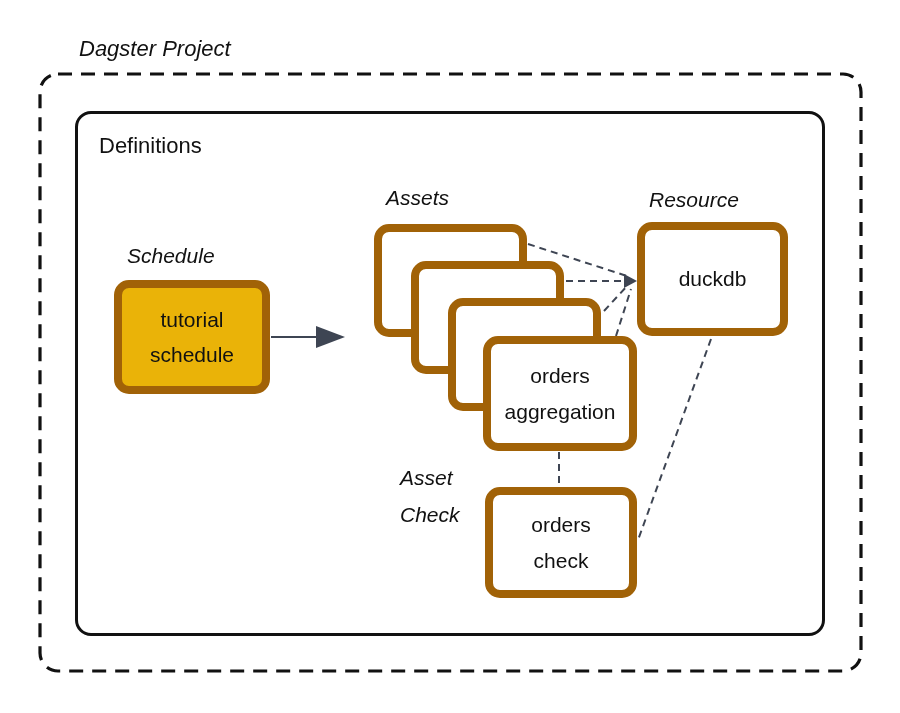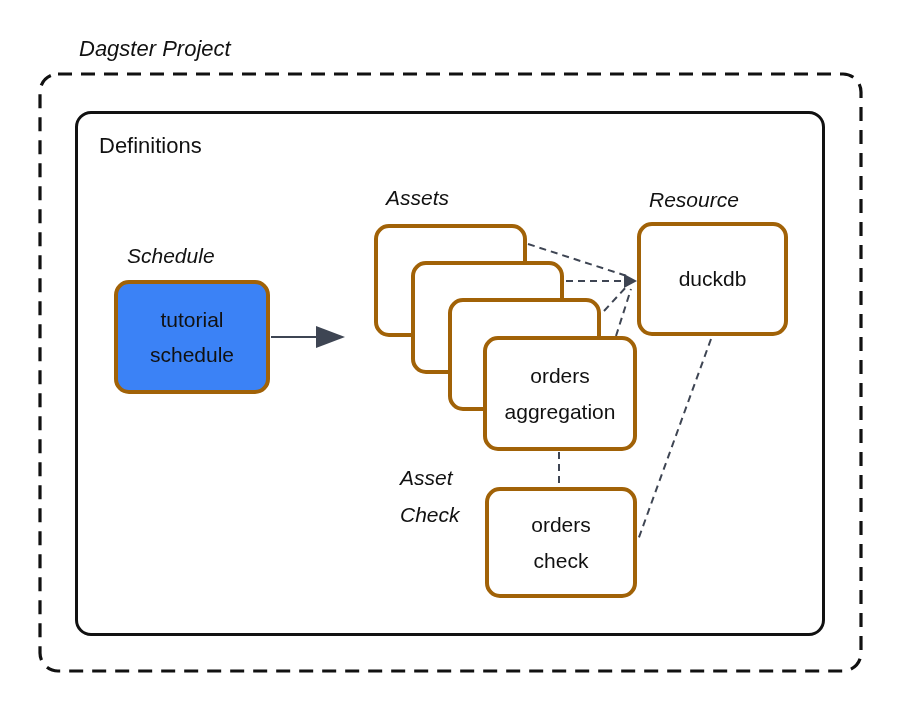--- a/index.html
+++ b/index.html
@@ -32,21 +32,21 @@
     top: 36px;
     font-style: italic;
     font-size: 22px;
     line-height: 26px;
     color: #111111;
     margin-left: 32px;
   }
   .node {
     position: absolute;
     box-sizing: border-box;
-    border: 4px solid #a16207;
+    border: 8px solid #a16207;
     border-radius: 15px;
     background: #ffffff;
     display: flex;
     align-items: center;
     justify-content: center;
     text-align: center;
     font-size: 21px;
     line-height: 36px;
     white-space: pre-line;
   }
@@ -108,21 +108,21 @@
       <line x1="559" y1="452" x2="559" y2="486"></line>
       <line x1="711" y1="339" x2="638" y2="540"></line>
     </g>
     <polygon points="624,274 624,288 637,281" fill="#3e4553" style="fill: rgb(62, 69, 83);"></polygon>
   </svg>
 
   <div class="definitions-box"></div>
   <div class="plain-label definitions-label">Definitions</div>
 
   <div class="label schedule-label">Schedule</div>
-  <div class="node schedule-box" style="background: #3b82f6;">
+  <div class="node schedule-box" style="background: #eab308;">
     <span>tutorial
 schedule</span>
   </div>
 
   <div class="label assets-label">Assets</div>
   <div class="node asset-b1"></div>
   <div class="node asset-b2"></div>
   <div class="node asset-b3"></div>
   <div class="node asset-b4">
     <span>orders

